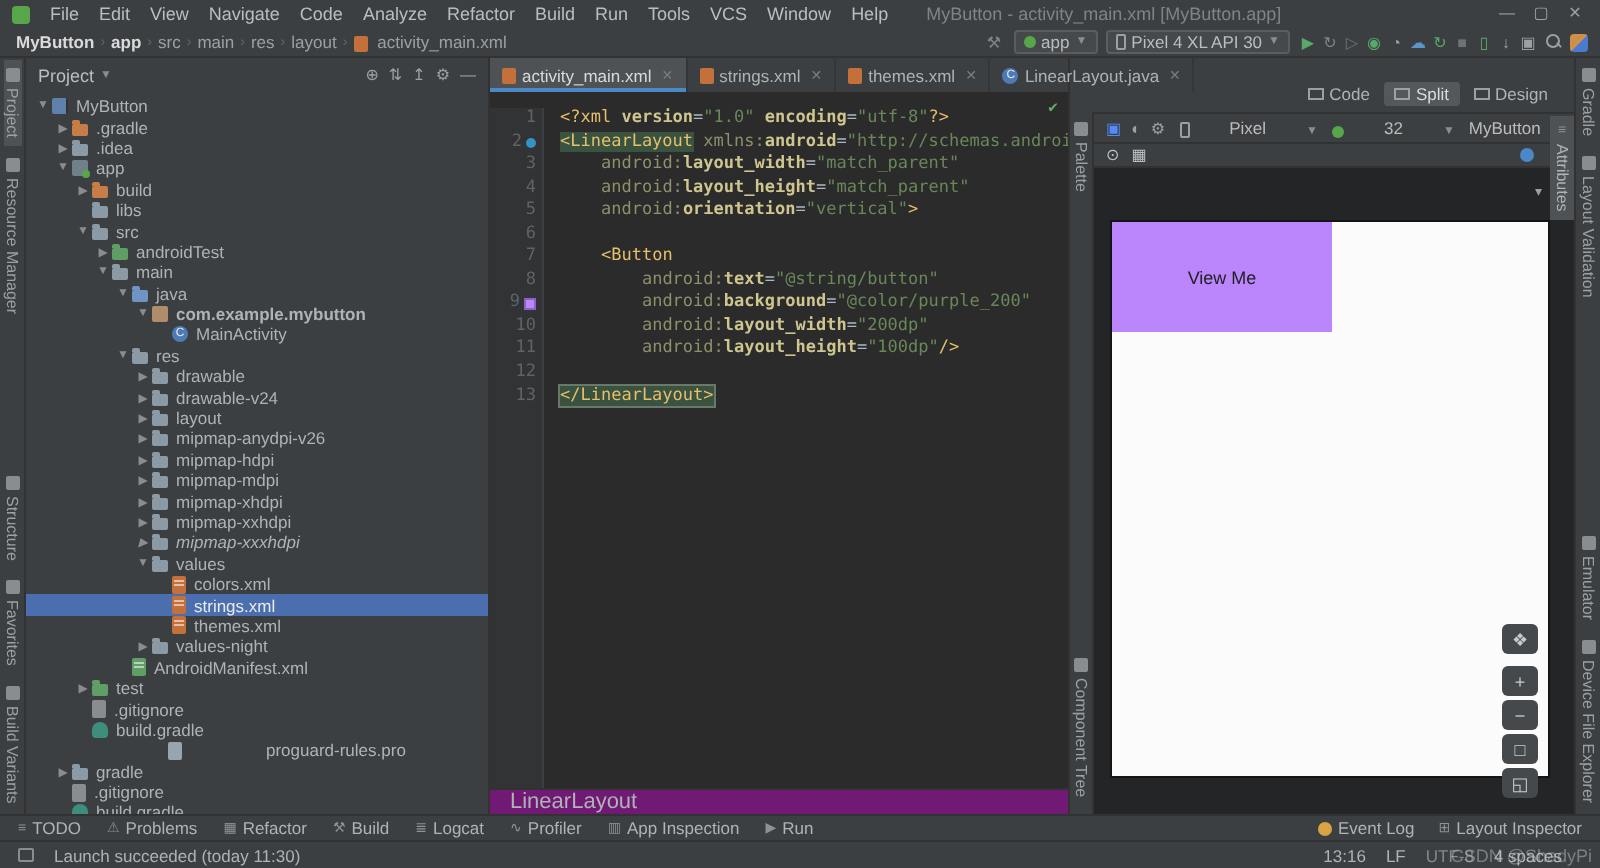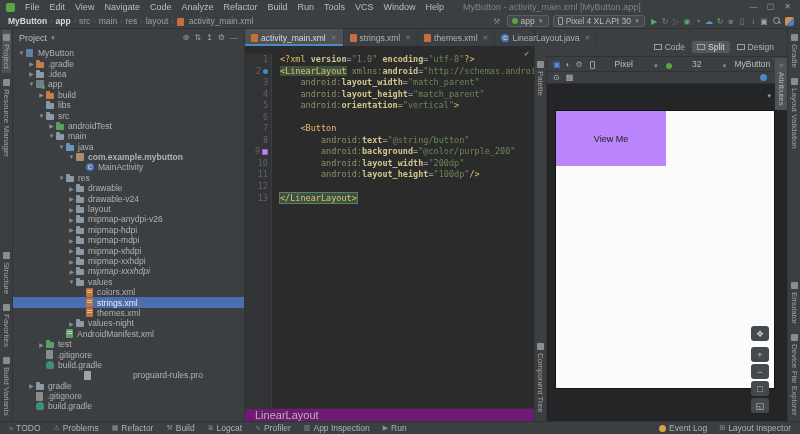--- a/index.html
+++ b/index.html
@@ -617,13 +617,24 @@
           <span class="evdot"></span>
           <span>Event Log</span>
         </span>
         <span class="tw">
           <span class="twg">⊞</span>
           <span>Layout Inspector</span>
         </span>
       </span>
   </div>
 
+  <div class="status">
+    <span class="stic"></span>
+    <span>Launch succeeded (today 11:30)</span>
+    <span class="st-right">
+      <span>13:16</span>
+      <span>LF</span>
+      <span class="dim">UTF-8</span>
+      <span>4 spaces</span>
+    </span>
+    <span class="watermark">CSDN @ShadyPi</span>
+  </div>
 </div>
 
 </body></html>

